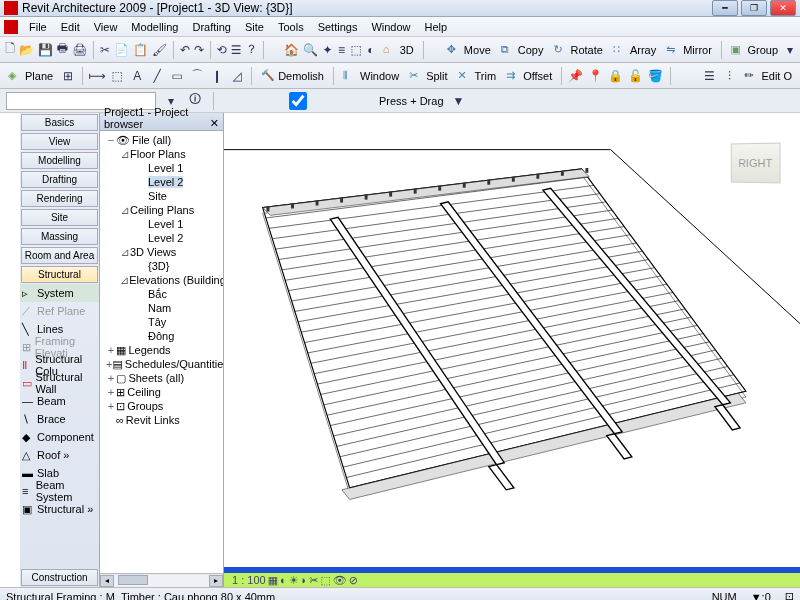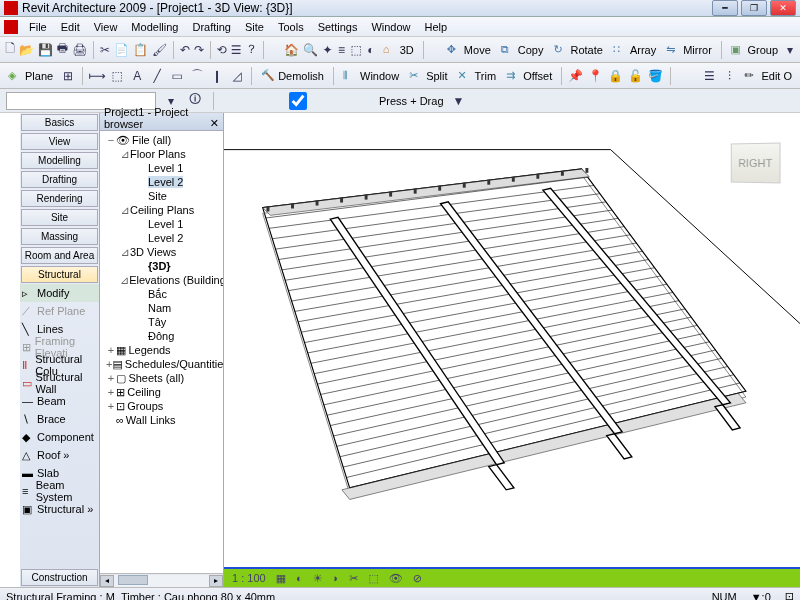--- a/index.html
+++ b/index.html
@@ -34,21 +34,21 @@
 .tree .node { display: flex; align-items: center; height: 14px; cursor: pointer; white-space: nowrap; }
 .tree .node.sel span { background: #cde; }
 .tree .exp { width: 10px; display: inline-block; text-align: center; color: #666; }
 .tree .l1 { padding-left: 4px; }
 .tree .l2 { padding-left: 18px; }
 .tree .l3 { padding-left: 36px; }
 .canvaswrap { flex: 1; display: flex; flex-direction: column; background: #fff; position: relative; }
 .canvas { flex: 1; position: relative; overflow: hidden; background: #fff; }
 .viewcube { position: absolute; top: 30px; right: 20px; width: 50px; height: 40px; background: linear-gradient(#f4f4f0,#e4e4dc); border: 1px solid #ccc; display: flex; align-items: center; justify-content: center; font-size: 10px; color: #999; transform: perspective(100px) rotateY(-6deg); cursor: pointer; }
 svg.model { width: 100%; height: 100%; }
-.viewctrl { height: 20px; border-top: 2px solid #1d4ed8; display: flex; align-items: center; padding: 0 8px; gap: 10px; font-size: 10px; background: #84cc16; color: #446; }
+.viewctrl { height: 20px; border-top: 6px solid #1d4ed8; display: flex; align-items: center; padding: 0 8px; gap: 2px; font-size: 10px; background: #bef264; color: #446; }
 .viewctrl .vi { cursor: pointer; }
 .statusbar { height: 18px; background: linear-gradient(#eef1f7,#dfe5ef); display: flex; align-items: center; padding: 0 6px; font-size: 10px; border-top: 1px solid #bbb; }
 .statusbar .right { margin-left: auto; display: flex; gap: 14px; align-items: center; }
 .browser .bscroll { height: 14px; background: #e4e8ee; border-top: 1px solid #bbb; display: flex; align-items: center; }
 .browser .bscroll .ar { width: 14px; height: 12px; background: #d0d6e0; border: 1px solid #aaa; cursor: pointer; font-size: 8px; text-align: center; }
 .browser .bscroll .track { flex: 1; height: 12px; background: #eef1f6; position: relative; }
 .browser .bscroll .thumb { position: absolute; left: 4px; width: 30px; height: 10px; top: 0; background: #c8d0dc; border: 1px solid #9ab; }
 </style>
 </head>
 <body>
@@ -208,21 +208,21 @@
     <div class="db">Modelling</div>
     <div class="db">Drafting</div>
     <div class="db">Rendering</div>
     <div class="db">Site</div>
     <div class="db">Massing</div>
     <div class="db">Room and Area</div>
     <div class="db active">Structural</div>
     <div id="dbitems">
         <div class="dbitem sel">
           <span class="ic">▹</span>
-          <span>Modify</span>
+          <span>System</span>
         </div>
         <div class="dbitem" style="color: rgb(153, 153, 153);">
           <span class="ic">⟋</span>
           <span>Ref Plane</span>
         </div>
         <div class="dbitem">
           <span class="ic">╲</span>
           <span>Lines</span>
         </div>
         <div class="dbitem" style="color: rgb(153, 153, 153);">
@@ -308,21 +308,21 @@
         <div class="node l3">
           <span class="exp"></span>
           <span>Level 2</span>
         </div>
         <div class="node l2">
           <span class="exp">⊿</span>
           <span>3D Views</span>
         </div>
         <div class="node l3">
           <span class="exp"></span>
-          <span style="font-weight:bold">{3D}</span>
+          <span style="font-weight:normal">{3D}</span>
         </div>
         <div class="node l2">
           <span class="exp">⊿</span>
           <span>Elevations (Building</span>
         </div>
         <div class="node l3">
           <span class="exp"></span>
           <span>Bắc</span>
         </div>
         <div class="node l3">
@@ -358,21 +358,21 @@
           <span>Ceiling</span>
         </div>
         <div class="node l1">
           <span class="exp">+</span>
           <span style="margin-right:2px">⊡</span>
           <span>Groups</span>
         </div>
         <div class="node l1">
           <span class="exp"></span>
           <span style="margin-right:2px">∞</span>
-          <span>Wall Links</span>
+          <span>Revit Links</span>
         </div>
       </div>
     <div class="bscroll">
       <span class="ar">◂</span>
       <div class="track">
           <div class="thumb"></div>
         </div>
       <span class="ar">▸</span>
     </div>
   </div>

